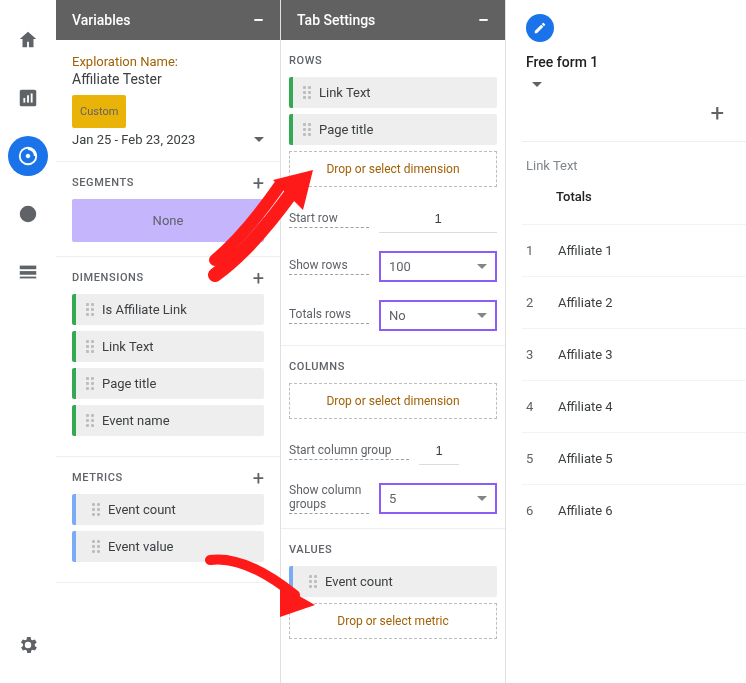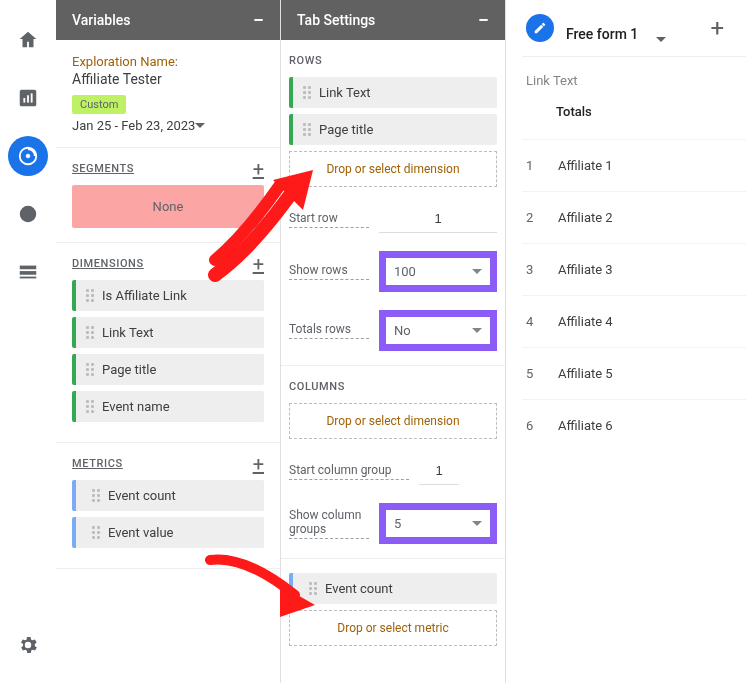--- a/index.html
+++ b/index.html
@@ -10,44 +10,44 @@
   .nav-icon { width: 40px; height: 40px; display: flex; align-items: center; justify-content: center; border-radius: 50%; cursor: pointer; }
   .nav-icon svg { width: 22px; height: 22px; fill: #5f6368; }
   .nav-icon.active { background: #1a73e8; }
   .nav-icon.active svg { fill: #fff; stroke: #fff; }
   .panel { width: 225px; border-right: 1px solid #e0e0e0; background: #fff; display: flex; flex-direction: column; overflow-y: auto; }
   .panel::-webkit-scrollbar { width: 0; }
   .panel-header { background: #616161; color: #fff; padding: 12px 16px; font-size: 14px; font-weight: 500; display: flex; justify-content: space-between; align-items: center; }
   .panel-header .minus { font-size: 20px; line-height: 10px; }
   .section { padding: 14px 16px; border-bottom: 1px solid #eee; }
   .section-label { font-size: 11px; letter-spacing: 0.6px; color: #5f6368; text-transform: uppercase; font-weight: 500; }
-  .section-head { display: flex; justify-content: space-between; align-items: center; margin-bottom: 10px; text-decoration: underline; }
+  .section-head { display: flex; justify-content: space-between; align-items: center; margin-bottom: 10px; }
   .plus { font-size: 20px; color: #5f6368; cursor: pointer; line-height: 10px; }
   .exp-name-lbl { color: #a16207; font-size: 13px; }
   .exp-name-val { color: #3c4043; font-size: 14px; margin-top: 2px; }
-  .chip-custom { display: inline-block; background: #bef264; padding: 3px 8px; font-size: 11px; color: #5f6368; margin-top: 8px; border-radius: 2px; }
-  .date-row { display:flex; justify-content:flex-start; align-items:center; margin-top: 4px; cursor:pointer; }
+  .chip-custom { display: inline-block; background: #eab308; padding: 10px 8px; font-size: 11px; color: #5f6368; margin-top: 8px; border-radius: 2px; }
+  .date-row { display:flex; justify-content:space-between; align-items:center; margin-top: 4px; cursor:pointer; }
   .date-txt { font-size: 13px; color: #3c4043; }
   .caret-down { width:0; height:0; border-left:5px solid transparent; border-right:5px solid transparent; border-top:5px solid #5f6368; }
-  .none-chip { background: #fca5a5; text-align: center; padding: 14px 8px; color: #5f6368; font-size: 13px; border-radius:2px; }
+  .none-chip { background: #c4b5fd; text-align: center; padding: 14px 8px; color: #5f6368; font-size: 13px; border-radius:2px; }
   .pill { background: #eee; border-radius: 2px; padding: 8px 10px; display: flex; align-items: center; gap: 8px; margin-bottom: 6px; cursor: grab; position: relative; }
   .pill.green { border-left: 4px solid #34a853; }
   .pill.blue  { border-left: 4px solid #7baaf7; padding-left: 16px; }
   .grip { display: grid; grid-template-columns: 3px 3px; grid-template-rows: 3px 3px 3px; gap: 2px; }
   .grip span { background: #bdbdbd; width:3px; height:3px; border-radius:1px; }
   .pill-label { font-size: 13px; color: #3c4043; flex:1; }
   .drop-zone { border: 1px dashed #bdbdbd; text-align: center; padding: 10px 0; font-size: 12px; color: #a16207; margin-top: 6px; cursor:pointer; }
   .row-setting { display:flex; align-items:center; gap:10px; margin-top:18px; }
   .row-label { width: 80px; font-size: 12px; color:#5f6368; border-bottom: 1px dashed #9aa0a6; padding-bottom:2px; }
   .row-input { flex:1; border:none; border-bottom:1px solid #dadce0; text-align:center; font-size:13px; padding:6px 0; color:#3c4043; background:transparent; outline:none; width: 50px; }
-  .row-select { flex:1; border:7px solid #8b5cf6; padding:6px 8px; font-size:13px; display:flex; justify-content:space-between; align-items:center; cursor:pointer; background:#fff; }
+  .row-select { flex:1; border:2px solid #8b5cf6; padding:6px 8px; font-size:13px; display:flex; justify-content:space-between; align-items:center; cursor:pointer; background:#fff; }
   .row-select .caret-down { border-top-color:#80868b; }
   .gap-section { padding: 14px 8px; }
   .report { flex:1; padding: 0 0 0 16px; overflow:hidden; }
-  .report-head { display:flex; align-items:flex-end; gap:12px; padding: 14px 12px 14px 4px; border-bottom:1px solid #eee; }
+  .report-head { display:flex; align-items:flex-start; gap:12px; padding: 14px 12px 14px 4px; border-bottom:1px solid #eee;flex-direction:column; }
   .edit-circle { width:28px; height:28px; border-radius:50%; background:#1a73e8; display:flex; align-items:center; justify-content:center; }
   .edit-circle svg { width:14px; height:14px; fill:#fff; }
   .report-title { font-size:14px; color:#202124; font-weight:500; }
   .report-head .caret-down { margin-left: 6px; }
   .add-tab { margin-left:auto; font-size:24px; color:#5f6368; cursor:pointer; padding: 0 10px; }
   .report-sub { padding: 16px 4px; font-size:13px; color:#80868b; }
   .totals { padding: 0 0 20px 34px; font-size:13px; color:#202124; font-weight:500; }
   .data-row { display:flex; padding: 18px 4px; border-top:1px solid #f1f3f4; font-size:13px; color:#3c4043; }
   .data-idx { width:32px; text-align:left; color:#5f6368; }
   .data-val { }
@@ -260,20 +260,21 @@
       </div>
       <div class="row-setting">
         <span class="row-label">Show column groups</span>
         <div class="row-select">
             <span>5</span>
             <span class="caret-down"></span>
           </div>
       </div>
     </div>
     <div class="section gap-section" style="border-bottom:none">
+      <div class="section-label" style="margin-bottom:10px;">VALUES</div>
       <div class="pill blue">
           <span class="grip">
             <span></span>
             <span></span>
             <span></span>
             <span></span>
             <span></span>
             <span></span>
           </span>
           <span class="pill-label">Event count</span>

